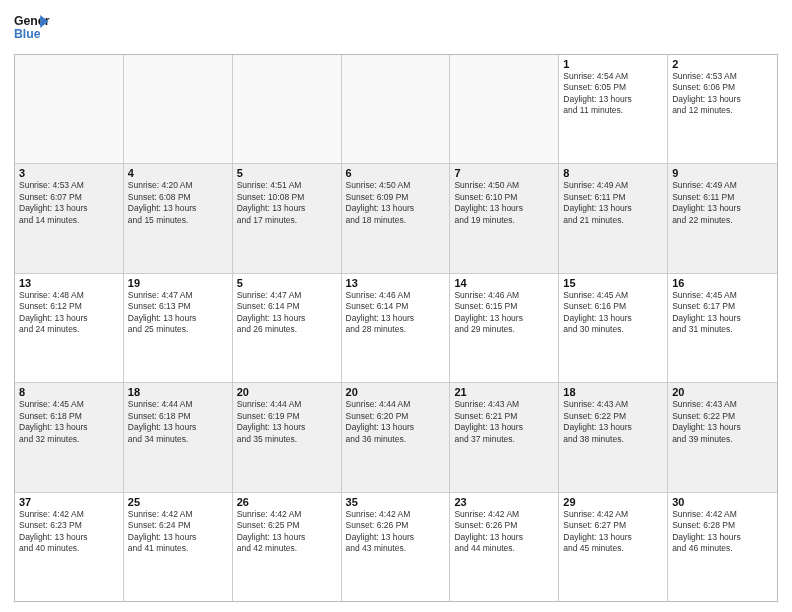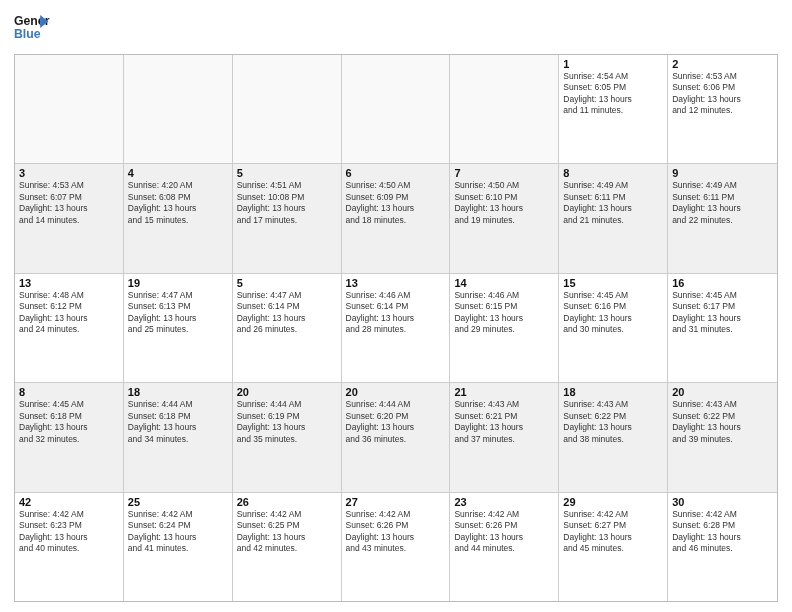--- a/index.html
+++ b/index.html
@@ -289,42 +289,42 @@
           <div class="cal-cell shaded">
             <span class="day-num">20</span>
             <div class="day-info" style="white-space: pre-line;">Sunrise: 4:43 AM
 Sunset: 6:22 PM
 Daylight: 13 hours
 and 39 minutes.</div>
           </div>
         </div>
         <div class="cal-row">
           <div class="cal-cell">
-            <span class="day-num">42</span>
+            <span class="day-num">37</span>
             <div class="day-info" style="white-space: pre-line;">Sunrise: 4:42 AM
 Sunset: 6:23 PM
 Daylight: 13 hours
 and 40 minutes.</div>
           </div>
           <div class="cal-cell">
             <span class="day-num">25</span>
             <div class="day-info" style="white-space: pre-line;">Sunrise: 4:42 AM
 Sunset: 6:24 PM
 Daylight: 13 hours
 and 41 minutes.</div>
           </div>
           <div class="cal-cell">
             <span class="day-num">26</span>
             <div class="day-info" style="white-space: pre-line;">Sunrise: 4:42 AM
 Sunset: 6:25 PM
 Daylight: 13 hours
 and 42 minutes.</div>
           </div>
           <div class="cal-cell">
-            <span class="day-num">27</span>
+            <span class="day-num">35</span>
             <div class="day-info" style="white-space: pre-line;">Sunrise: 4:42 AM
 Sunset: 6:26 PM
 Daylight: 13 hours
 and 43 minutes.</div>
           </div>
           <div class="cal-cell">
             <span class="day-num">23</span>
             <div class="day-info" style="white-space: pre-line;">Sunrise: 4:42 AM
 Sunset: 6:26 PM
 Daylight: 13 hours

